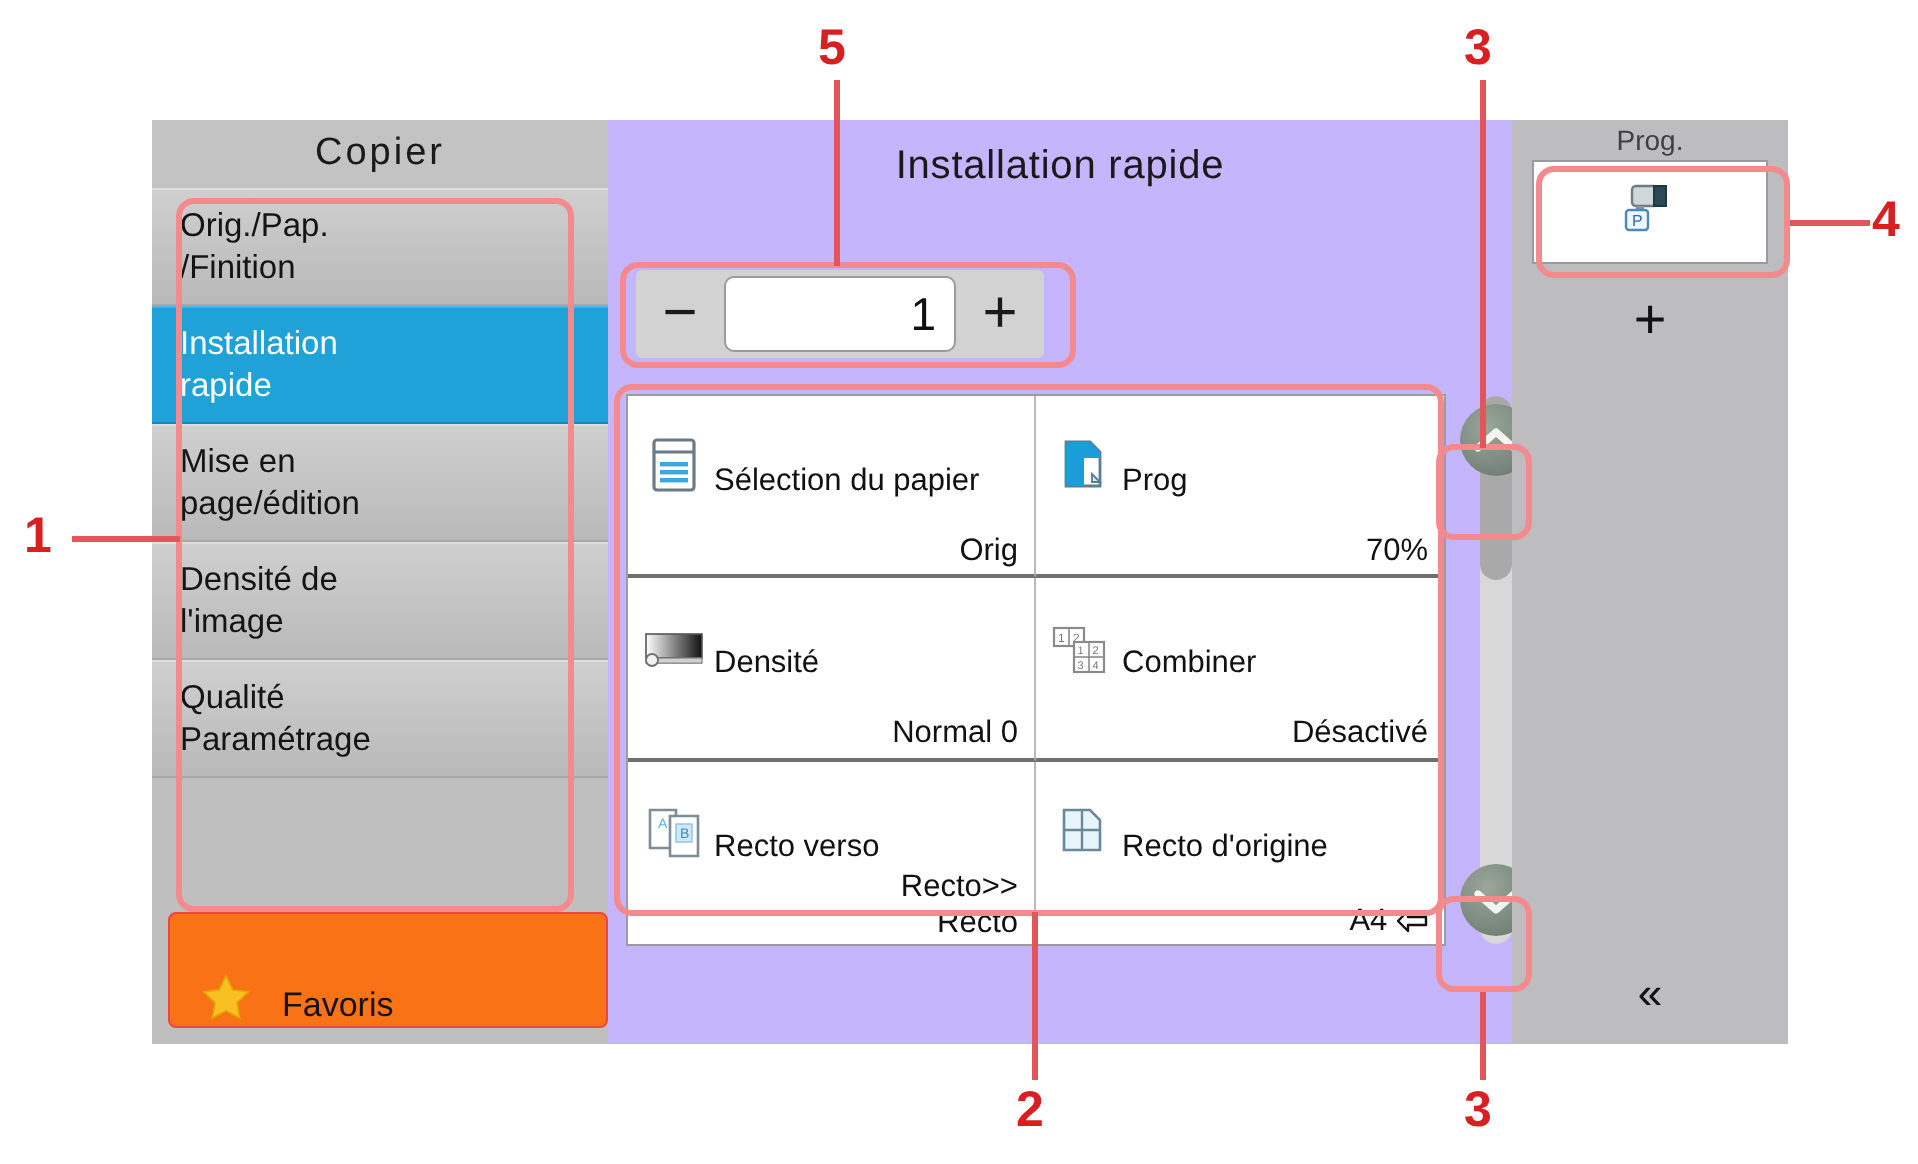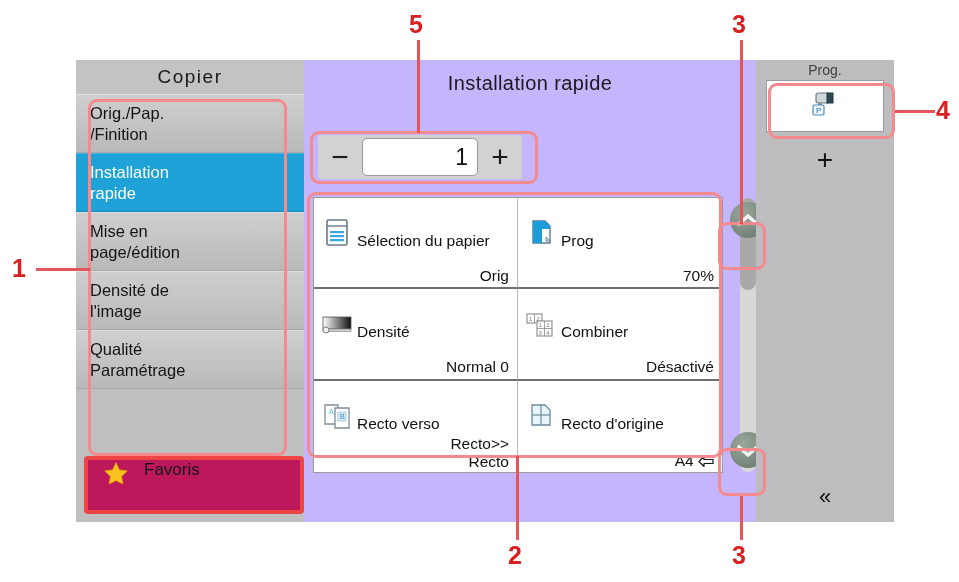--- a/index.html
+++ b/index.html
@@ -66,25 +66,25 @@
     border-bottom-color: #1789b8;
   }
   .side-item .lbl { display: block; }
 
   #favoris {
     position: absolute;
     left: 8px;
     bottom: 8px;
     width: 220px;
     height: 58px;
-    background: #be185d;
-    border: 4px solid #ef4444;
+    background: #f97316;
+    border: 1px solid #ef4444;
     border-radius: 4px;
     display: flex;
-    align-items: flex-start;
+    align-items: flex-end;
     padding-left: 14px;
     box-sizing: border-box;
     font-size: 17px;
     color: #141414;
   }
   #favoris .star { margin-right: 14px; line-height: 0; }
 
   
   #center {
     position: absolute;

